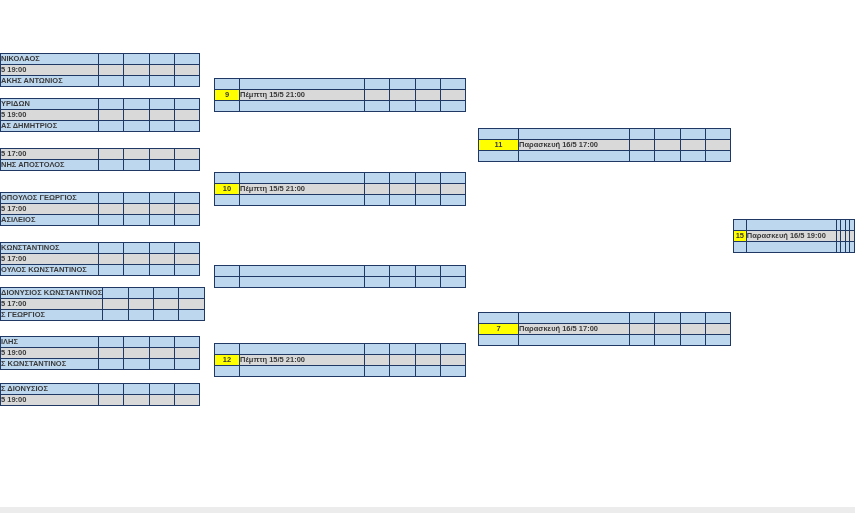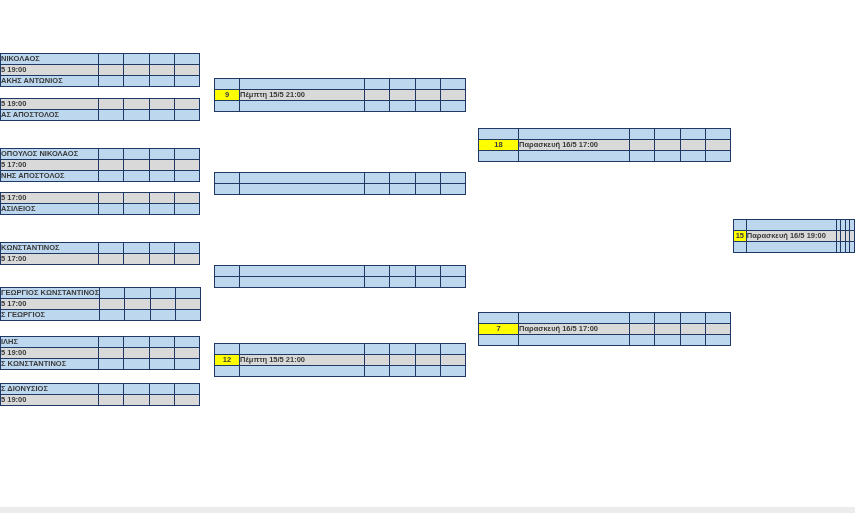--- a/index.html
+++ b/index.html
@@ -73,53 +73,53 @@
 
 <table class="blk" style="left:0;top:98px">
   <colgroup>
       <col class="name98">
       <col class="sc">
       <col class="sc">
       <col class="sc">
       <col class="sc">
     </colgroup>
   <tbody>
+      <tr>
+        <td class="blue txt noleft">ΥΡΙΔΩΝ</td>
+        <td class="blue"></td>
+        <td class="blue"></td>
+        <td class="blue"></td>
+        <td class="blue"></td>
+      </tr>
   <tr>
         <td class="gray txt noleft">5 19:00</td>
         <td class="gray"></td>
         <td class="gray"></td>
         <td class="gray"></td>
         <td class="gray"></td>
       </tr>
   <tr>
-        <td class="blue txt noleft">ΑΣ ΑΠΟΣΤΟΛΟΣ</td>
+        <td class="blue txt noleft">ΑΣ ΔΗΜΗΤΡΙΟΣ</td>
         <td class="blue"></td>
         <td class="blue"></td>
         <td class="blue"></td>
         <td class="blue"></td>
       </tr>
 </tbody>
   </table>
 
 <table class="blk" style="left:0;top:148px">
   <colgroup>
       <col class="name98">
       <col class="sc">
       <col class="sc">
       <col class="sc">
       <col class="sc">
     </colgroup>
   <tbody>
-      <tr>
-        <td class="blue txt noleft">ΟΠΟΥΛΟΣ ΝΙΚΟΛΑΟΣ</td>
-        <td class="blue"></td>
-        <td class="blue"></td>
-        <td class="blue"></td>
-        <td class="blue"></td>
-      </tr>
   <tr>
         <td class="gray txt noleft">5 17:00</td>
         <td class="gray"></td>
         <td class="gray"></td>
         <td class="gray"></td>
         <td class="gray"></td>
       </tr>
   <tr>
         <td class="blue txt noleft">ΝΗΣ ΑΠΟΣΤΟΛΟΣ</td>
         <td class="blue"></td>
@@ -132,20 +132,27 @@
 
 <table class="blk" style="left:0;top:192px">
   <colgroup>
       <col class="name98">
       <col class="sc">
       <col class="sc">
       <col class="sc">
       <col class="sc">
     </colgroup>
   <tbody>
+      <tr>
+        <td class="blue txt noleft">ΟΠΟΥΛΟΣ ΓΕΩΡΓΙΟΣ</td>
+        <td class="blue"></td>
+        <td class="blue"></td>
+        <td class="blue"></td>
+        <td class="blue"></td>
+      </tr>
   <tr>
         <td class="gray txt noleft">5 17:00</td>
         <td class="gray"></td>
         <td class="gray"></td>
         <td class="gray"></td>
         <td class="gray"></td>
       </tr>
   <tr>
         <td class="blue txt noleft">ΑΣΙΛΕΙΟΣ</td>
         <td class="blue"></td>
@@ -172,34 +179,41 @@
         <td class="blue"></td>
         <td class="blue"></td>
       </tr>
   <tr>
         <td class="gray txt noleft">5 17:00</td>
         <td class="gray"></td>
         <td class="gray"></td>
         <td class="gray"></td>
         <td class="gray"></td>
       </tr>
+  <tr>
+        <td class="blue txt noleft">ΟΥΛΟΣ ΚΩΝΣΤΑΝΤΙΝΟΣ</td>
+        <td class="blue"></td>
+        <td class="blue"></td>
+        <td class="blue"></td>
+        <td class="blue"></td>
+      </tr>
 </tbody>
   </table>
 
 <table class="blk" style="left:0;top:287px">
   <colgroup>
       <col class="name98">
       <col class="sc">
       <col class="sc">
       <col class="sc">
       <col class="sc">
     </colgroup>
   <tbody>
       <tr>
-        <td class="blue txt noleft">ΓΕΩΡΓΙΟΣ ΚΩΝΣΤΑΝΤΙΝΟΣ</td>
+        <td class="blue txt noleft">ΔΙΟΝΥΣΙΟΣ ΚΩΝΣΤΑΝΤΙΝΟΣ</td>
         <td class="blue"></td>
         <td class="blue"></td>
         <td class="blue"></td>
         <td class="blue"></td>
       </tr>
   <tr>
         <td class="gray txt noleft">5 17:00</td>
         <td class="gray"></td>
         <td class="gray"></td>
         <td class="gray"></td>
@@ -323,20 +337,28 @@
   <tbody>
       <tr>
         <td class="blue"></td>
         <td class="blue"></td>
         <td class="blue"></td>
         <td class="blue"></td>
         <td class="blue"></td>
         <td class="blue"></td>
       </tr>
   <tr>
+        <td class="yellow">10</td>
+        <td class="gray txt">Πέμπτη 15/5 21:00</td>
+        <td class="gray"></td>
+        <td class="gray"></td>
+        <td class="gray"></td>
+        <td class="gray"></td>
+      </tr>
+  <tr>
         <td class="blue"></td>
         <td class="blue"></td>
         <td class="blue"></td>
         <td class="blue"></td>
         <td class="blue"></td>
         <td class="blue"></td>
       </tr>
 </tbody>
   </table>
 
@@ -418,21 +440,21 @@
   <tbody>
       <tr>
         <td class="blue"></td>
         <td class="blue"></td>
         <td class="blue"></td>
         <td class="blue"></td>
         <td class="blue"></td>
         <td class="blue"></td>
       </tr>
   <tr>
-        <td class="yellow">18</td>
+        <td class="yellow">11</td>
         <td class="gray txt">Παρασκευή 16/5 17:00</td>
         <td class="gray"></td>
         <td class="gray"></td>
         <td class="gray"></td>
         <td class="gray"></td>
       </tr>
   <tr>
         <td class="blue"></td>
         <td class="blue"></td>
         <td class="blue"></td>

